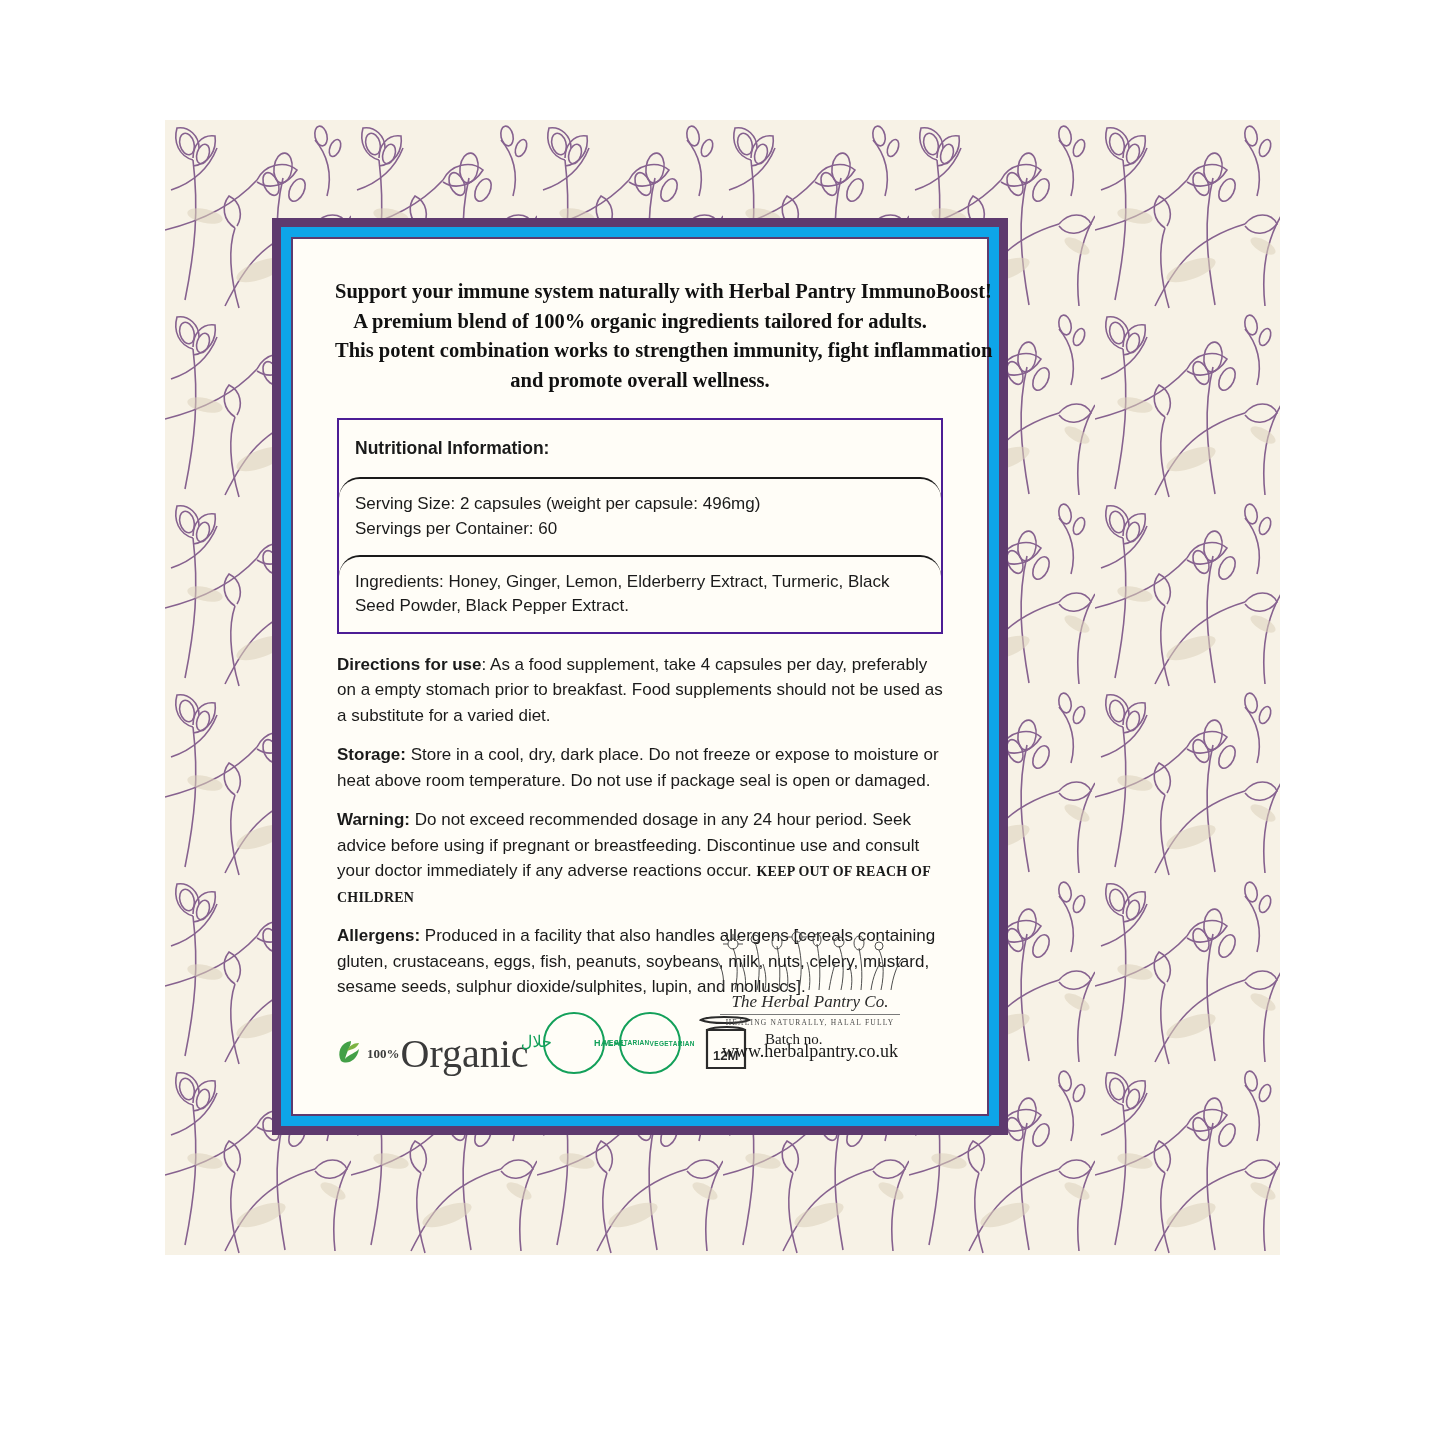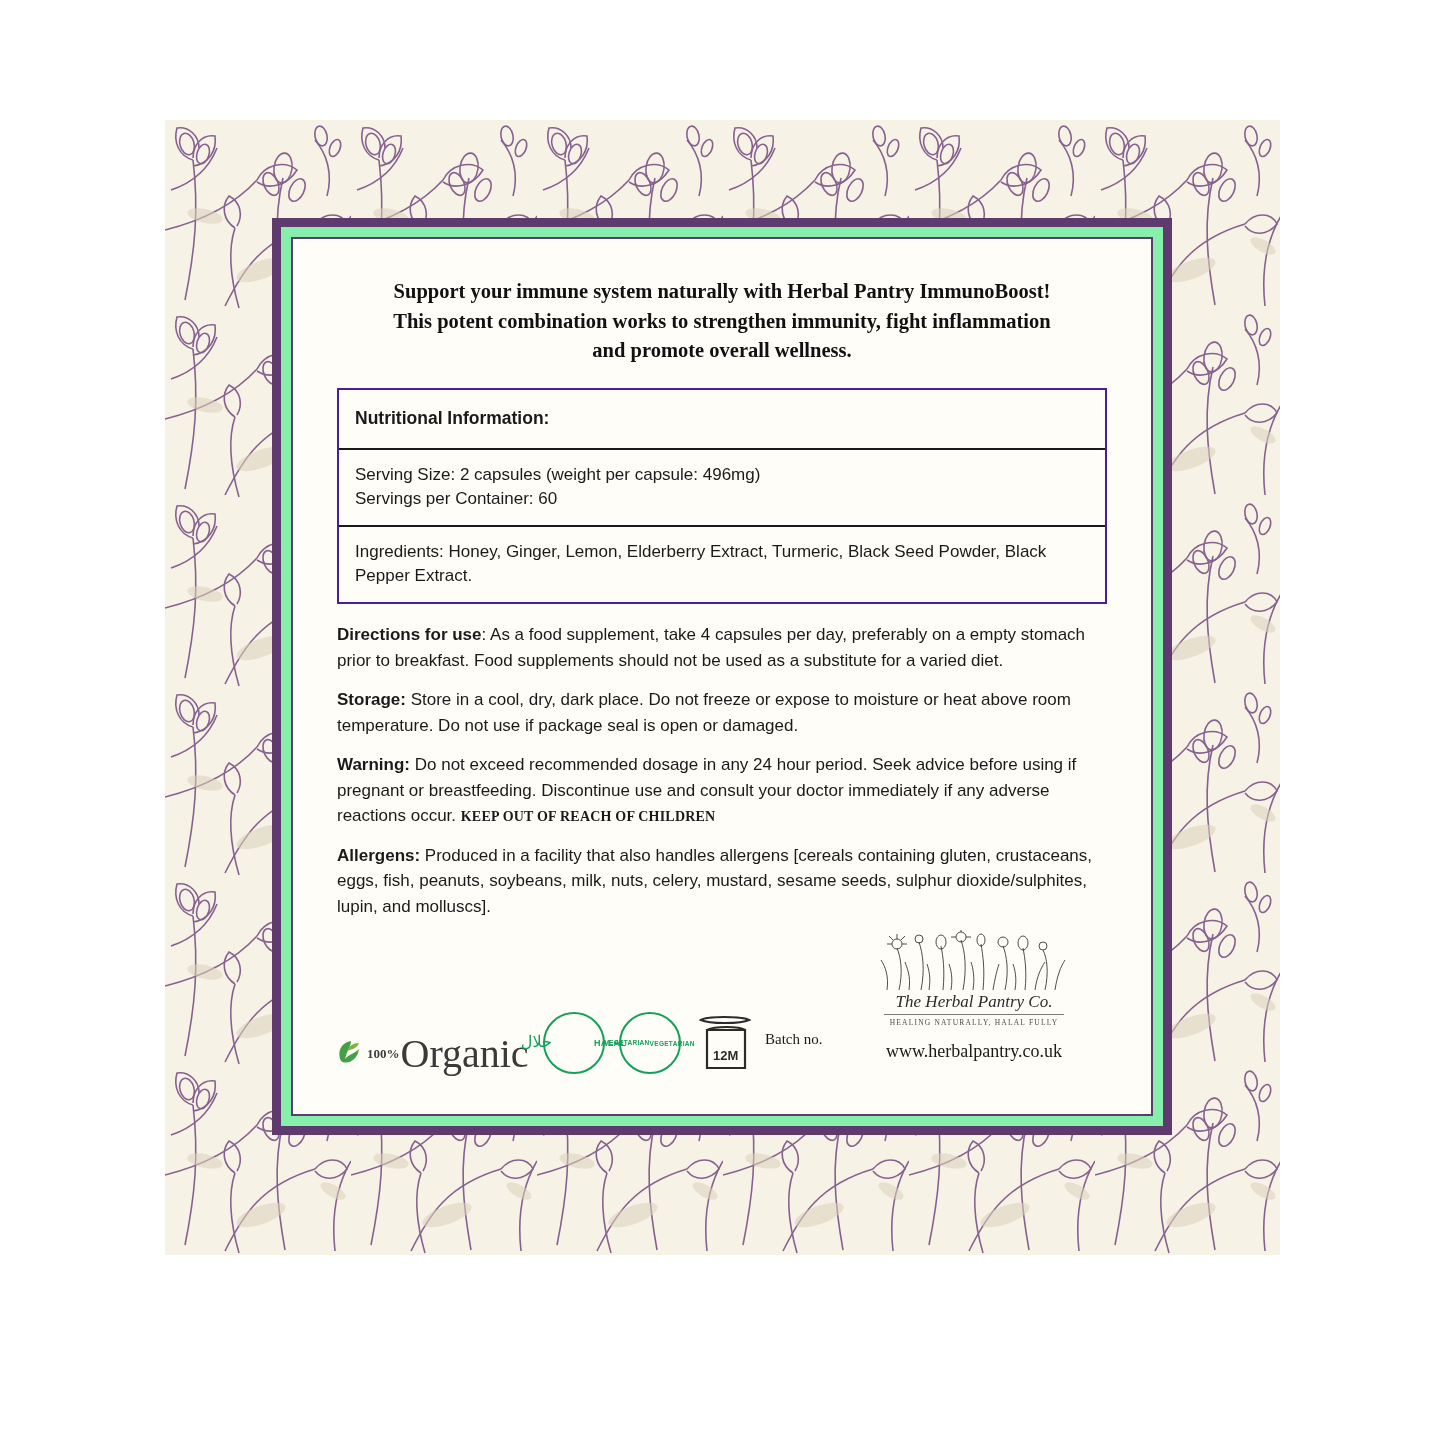--- a/index.html
+++ b/index.html
@@ -38,24 +38,24 @@
     width: 100%;
     height: 100%;
     opacity: 0.85;
   }
 
   
   .frame-outer {
     position: absolute;
     left: 272px;
     top: 218px;
-    width: 900px;
+    width: 736px;
     height: 917px;
     border: 9px solid #5e3a6e;
-    background: #86efac;
+    background: #0ea5e9;
     box-sizing: border-box;
   }
   .frame-inner {
     position: absolute;
     left: 10px;
     top: 10px;
     right: 10px;
     bottom: 10px;
     border: 2px solid #5e3a6e;
     background: #fffdf7;
@@ -88,21 +88,21 @@
     box-sizing: border-box;
     margin: 0 2px 18px 2px;
   }
   .nutri-row {
     padding: 13px 14px 13px 16px;
     font-size: 17px;
     color: #1a1a1a;
     line-height: 1.45;
     box-sizing: border-box;
   }
-  .nutri-row + .nutri-row { border-top: 2px solid #1a1a1a; }
+  .nutri-row + .nutri-row { border-top: 2px solid #1a1a1a; border-radius: 21px; }
   .nutri-title {
     font-weight: bold;
     font-size: 17.5px;
     padding-top: 16px;
     padding-bottom: 16px;
   }
 
   
   .para {
     font-size: 17px;
@@ -290,20 +290,21 @@
       <rect x="0" y="0" width="1115" height="1135" fill="url(#lav)"></rect>
     </svg>
   </div>
 
   <div class="frame-outer">
     <div class="frame-inner">
       <div class="content">
 
         <div class="headline">
           <div>Support your immune system naturally with Herbal Pantry ImmunoBoost!</div>
+          <div>A premium blend of 100% organic ingredients tailored for adults.</div>
           <div>This potent combination works to strengthen immunity, fight inflammation</div>
           <div>and promote overall wellness.</div>
         </div>
 
         <div class="nutri-table">
           <div class="nutri-row nutri-title">Nutritional Information:</div>
           <div class="nutri-row">
             <div>Serving Size: 2 capsules (weight per capsule: 496mg)</div>
             <div>Servings per Container: 60</div>
           </div>

